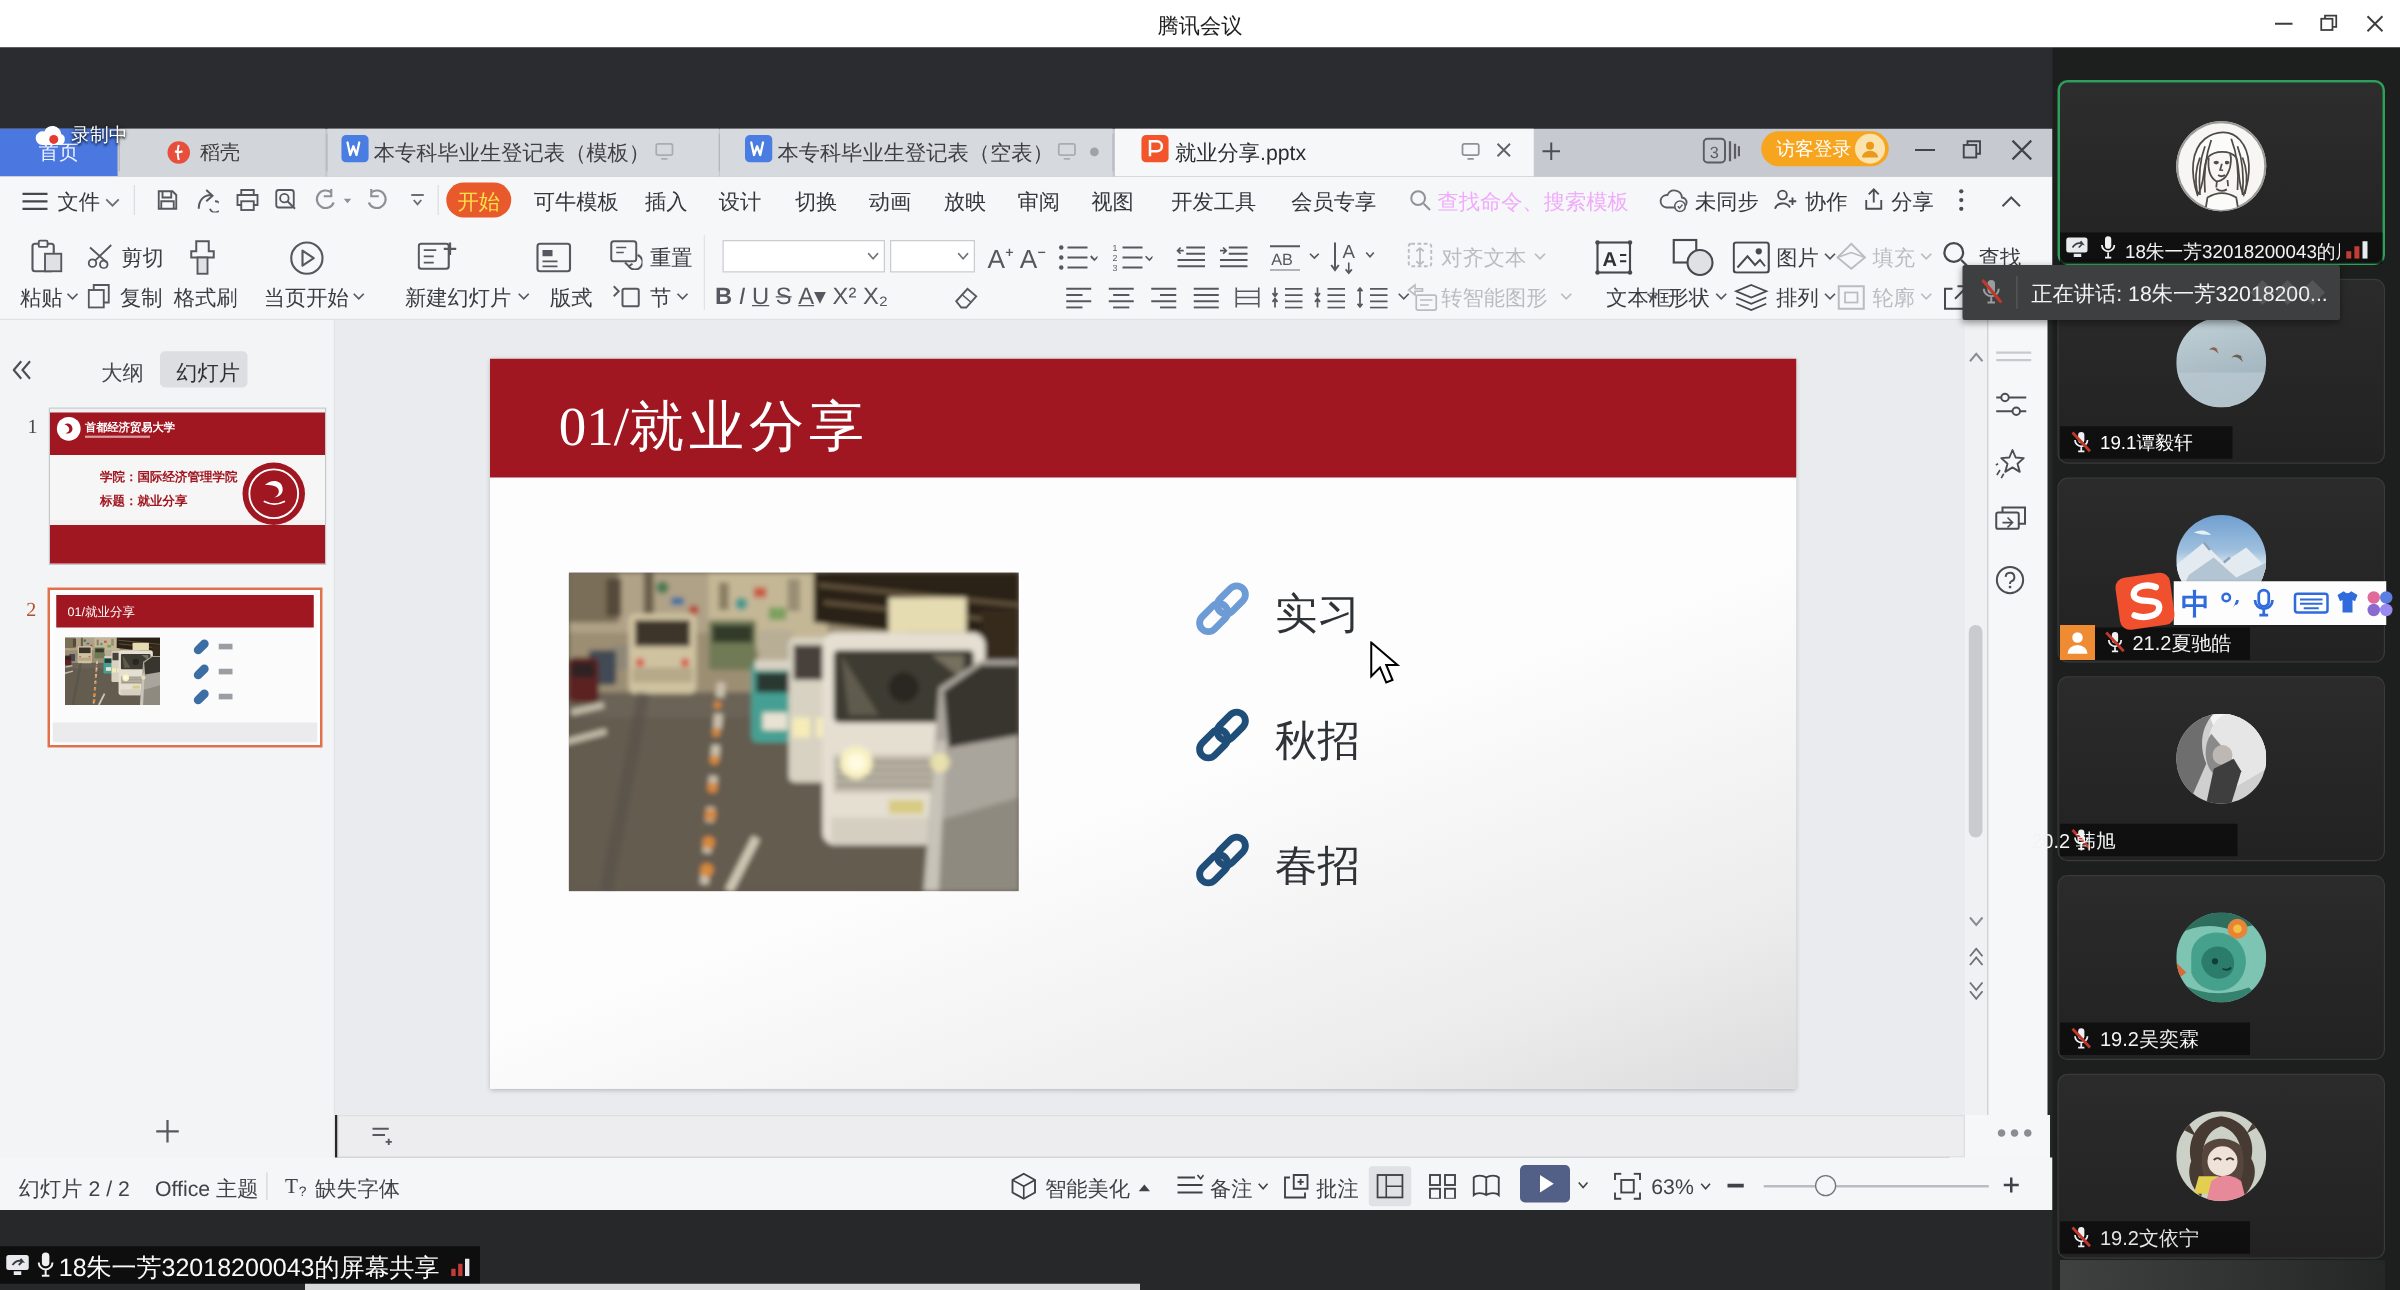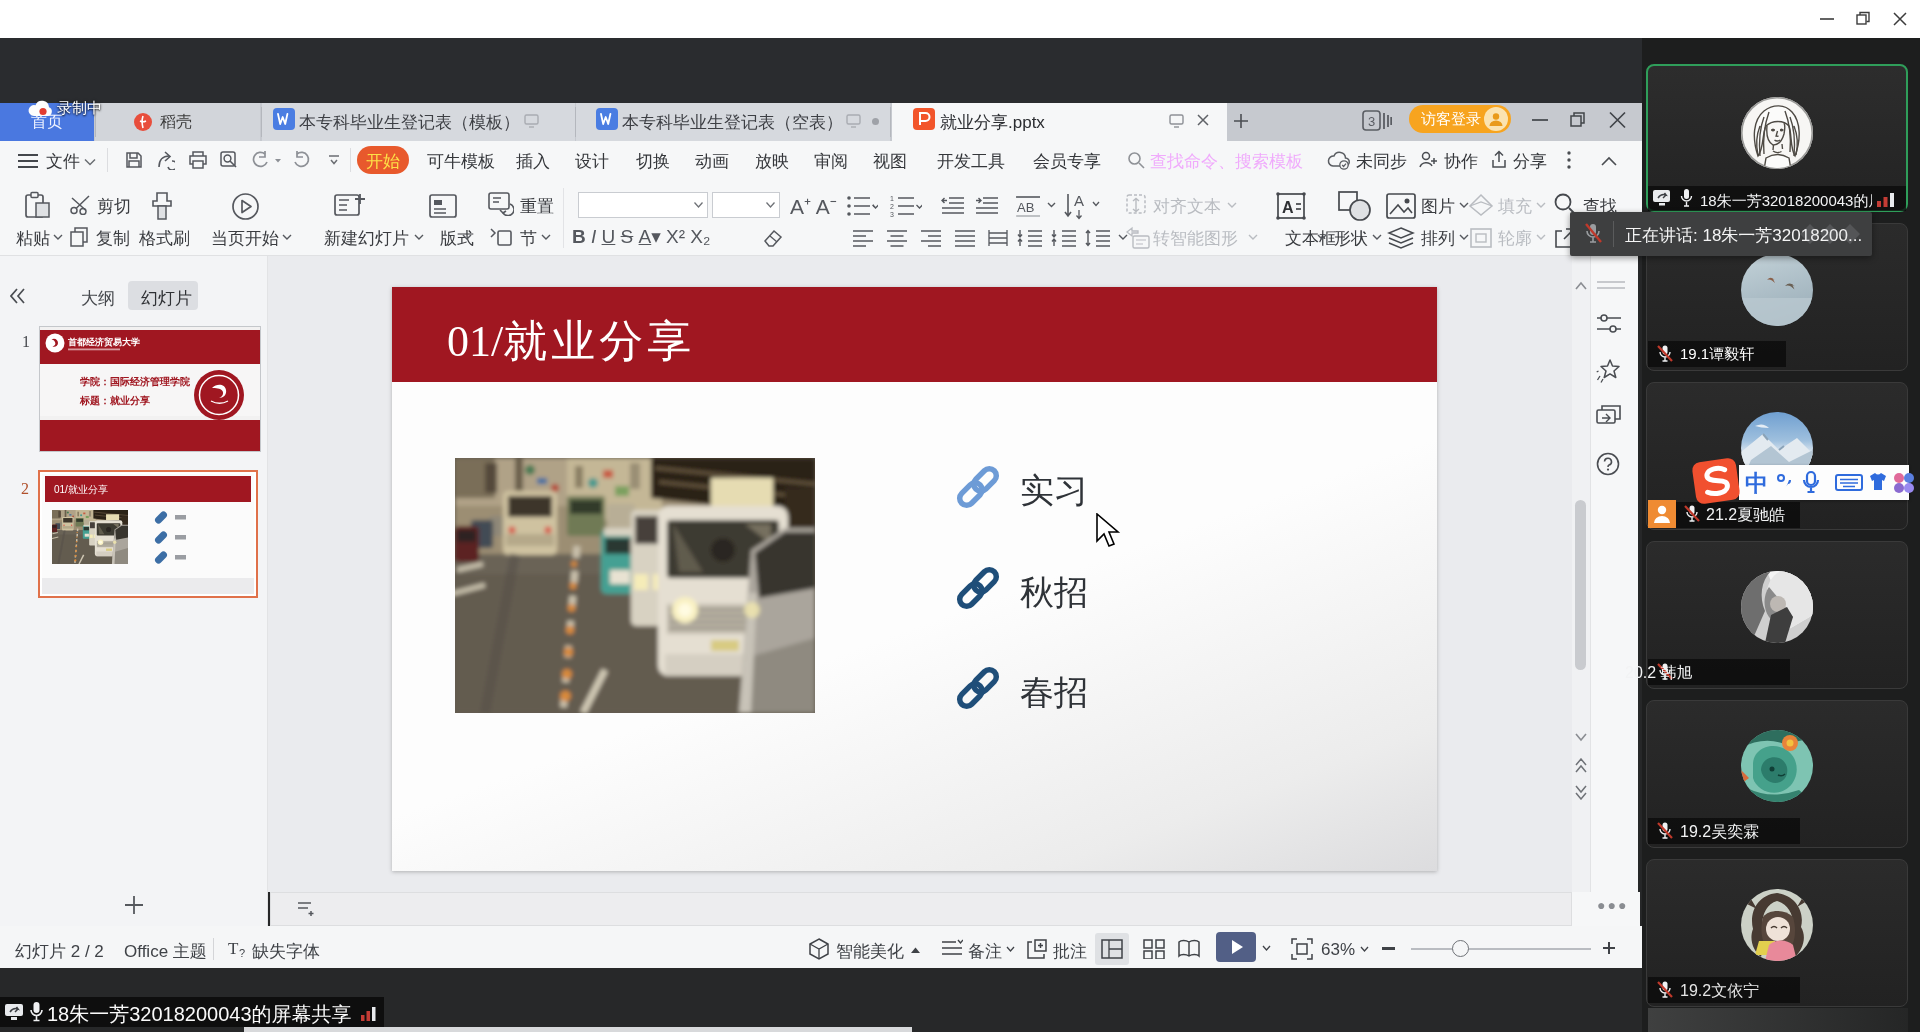--- a/index.html
+++ b/index.html
@@ -6,20 +6,21 @@
     font-family:"Liberation Sans",sans-serif;}
   .abs{position:absolute;}
   .txt{white-space:nowrap;}
   #root{position:absolute;left:0;top:0;width:1920px;height:1032px;background:#262728;}
 </style>
 </head>
 <body>
 <div id="root">
 
 <div class="abs" style="left:0;top:0;width:1920px;height:38px;background:#ffffff;"></div>
+<div class="abs txt" style="left:0;top:9px;width:1920px;text-align:center;font-size:17px;color:#1f1f1f;">腾讯会议</div>
 <svg class="abs" style="left:1814px;top:11px;" width="96" height="16" viewBox="0 0 96 16">
   <line x1="6" y1="8" x2="20" y2="8" stroke="#3c3c3c" stroke-width="1.6"></line>
   <rect x="43" y="4" width="9" height="9" fill="none" stroke="#3c3c3c" stroke-width="1.4"></rect>
   <path d="M46 4 v-2.5 h9 v9 h-2.5" fill="none" stroke="#3c3c3c" stroke-width="1.4"></path>
   <path d="M80 2 l12 12 M92 2 l-12 12" stroke="#3c3c3c" stroke-width="1.5"></path>
 </svg>
 
 <div class="abs" style="left:0;top:38px;width:1642px;height:65px;background:#2a2c2f;"></div>
 
 <div class="abs" style="left:0;top:103px;width:1642px;height:38px;background:#c6c9cf;"></div>

